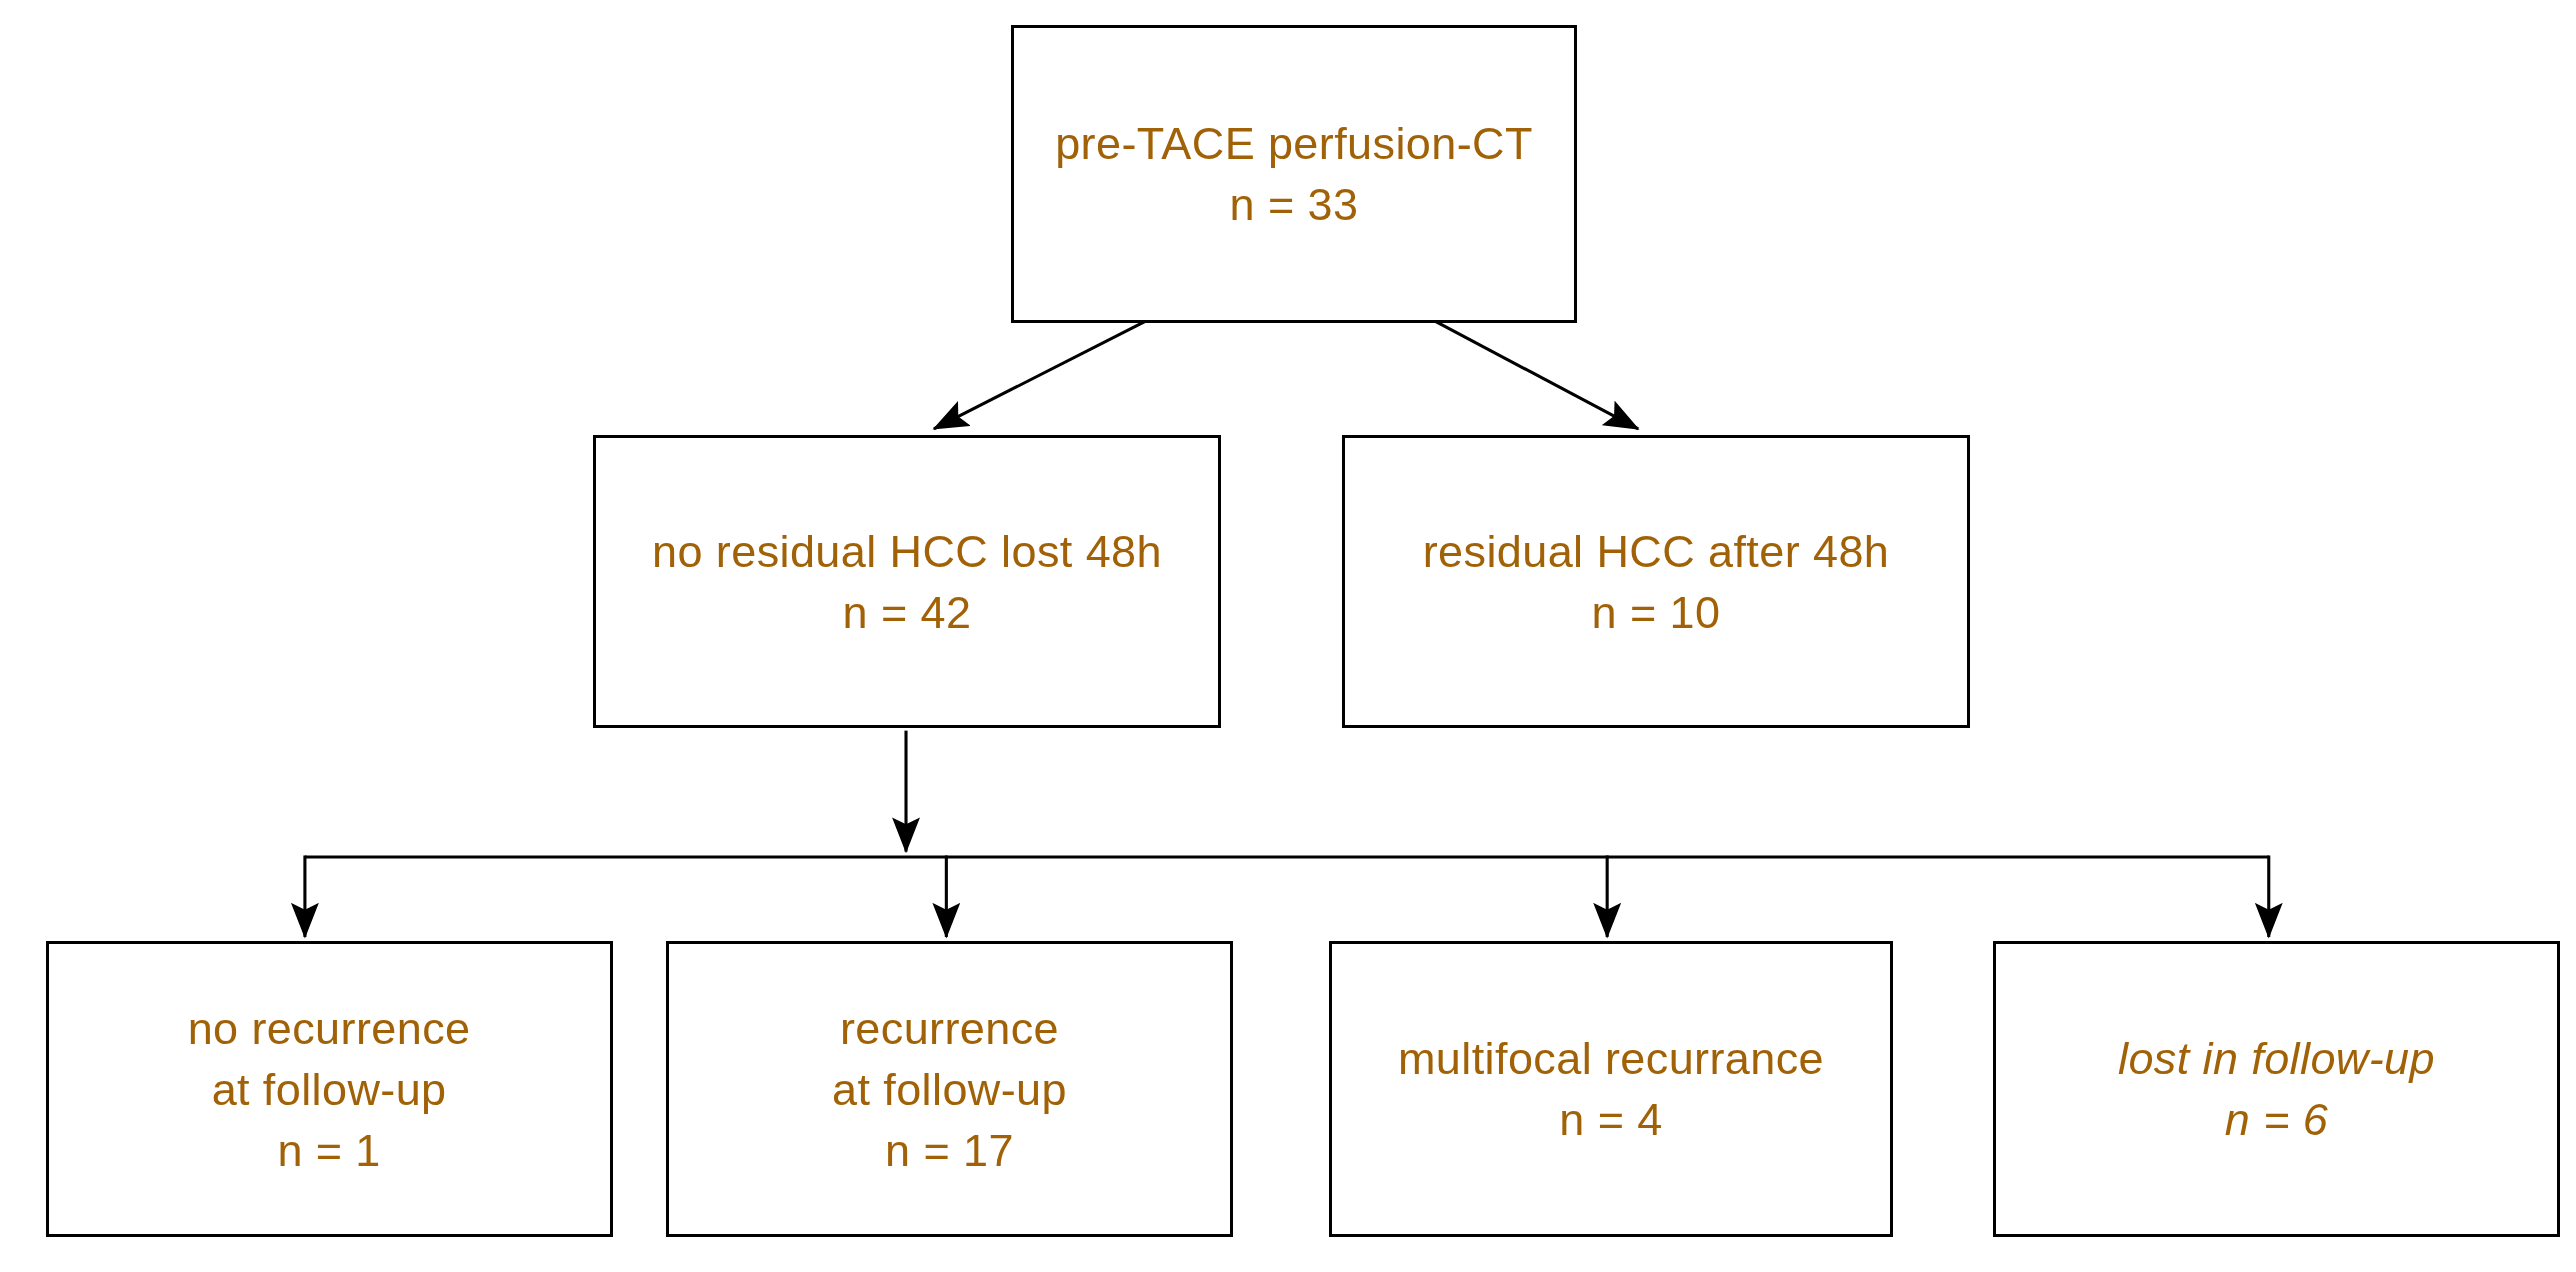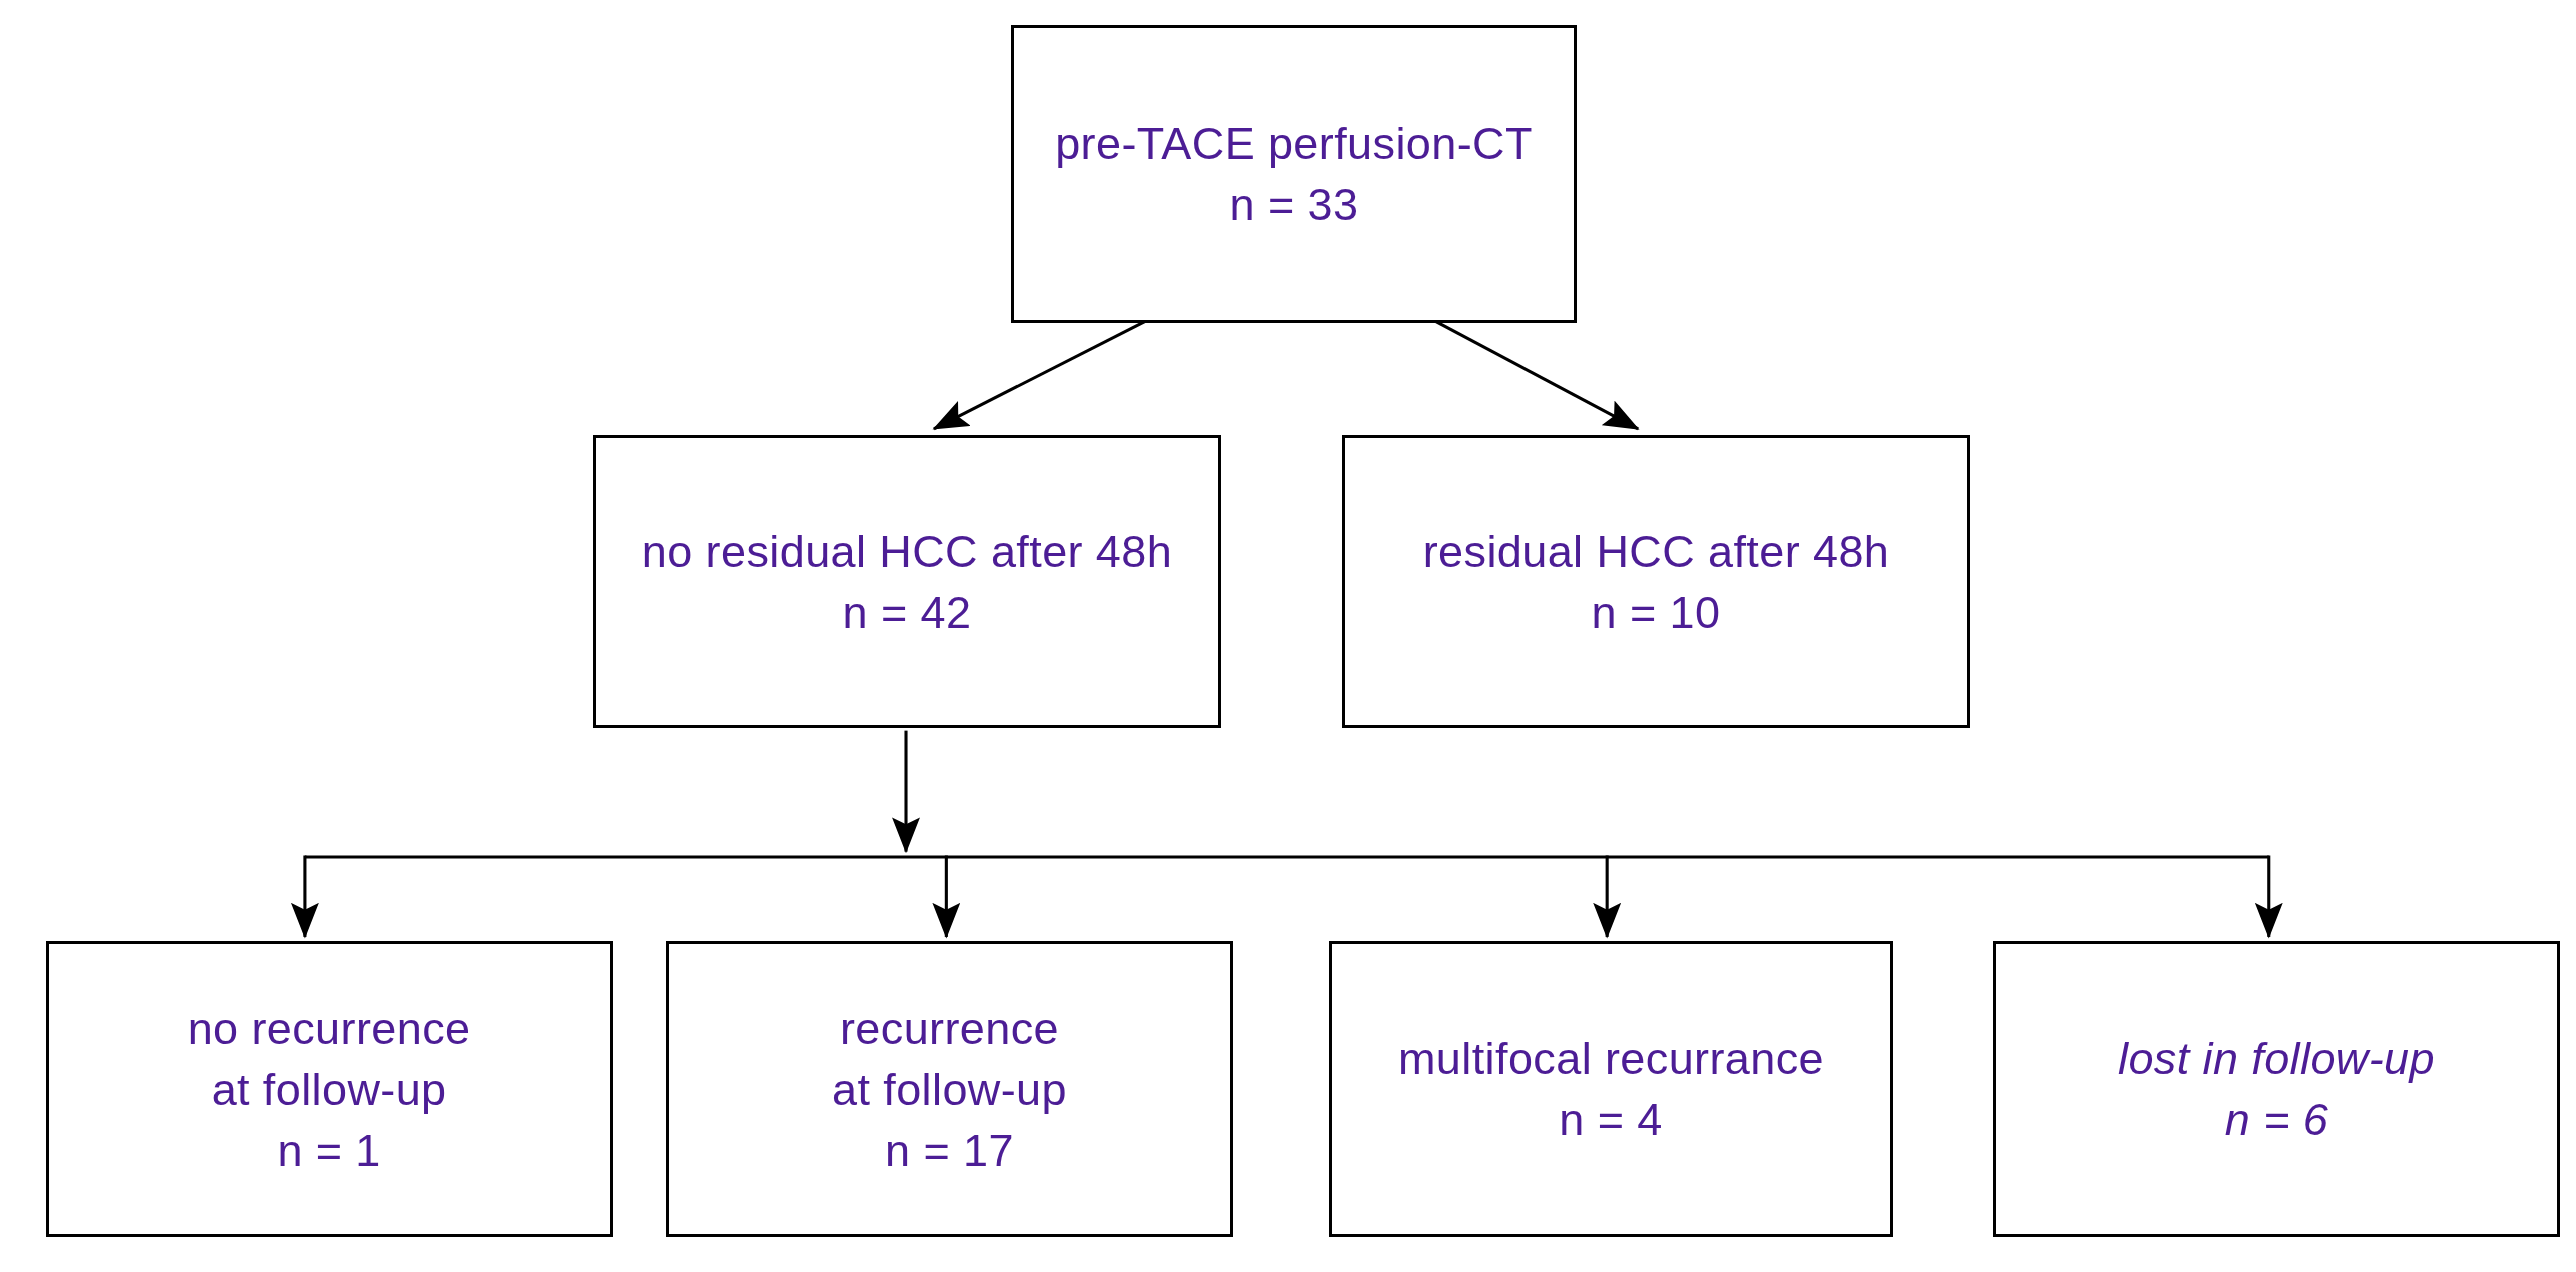--- a/index.html
+++ b/index.html
@@ -6,21 +6,21 @@
     margin: 0;
     padding: 0;
     background: #ffffff;
   }
   .canvas {
     position: relative;
     width: 2324px;
     height: 1272px;
     background: #ffffff;
     font-family: "Liberation Sans", sans-serif;
-    color: #4c1d95;
+    color: #a16207;
   }
   .edges-svg {
     position: absolute;
     left: 0;
     top: 0;
     width: 2576px;
     height: 1272px;
   }
   .box {
     position: absolute;
@@ -79,21 +79,21 @@
     <path class="edge" d="M2072,1103 V1208" marker-end="url(#arrowhead)"></path>
     <path class="edge" d="M2925,1103 V1208" marker-end="url(#arrowhead)"></path>
   </svg>
 
   <div class="box b-root">
     <span class="line">pre-TACE perfusion-CT</span>
     <span class="line">n = 33</span>
   </div>
 
   <div class="box b-noresid">
-    <span class="line">no residual HCC after 48h</span>
+    <span class="line">no residual HCC lost 48h</span>
     <span class="line">n = 42</span>
   </div>
 
   <div class="box b-resid">
     <span class="line">residual HCC after 48h</span>
     <span class="line">n = 10</span>
   </div>
 
   <div class="box b-norecur">
     <span class="line">no recurrence</span>

